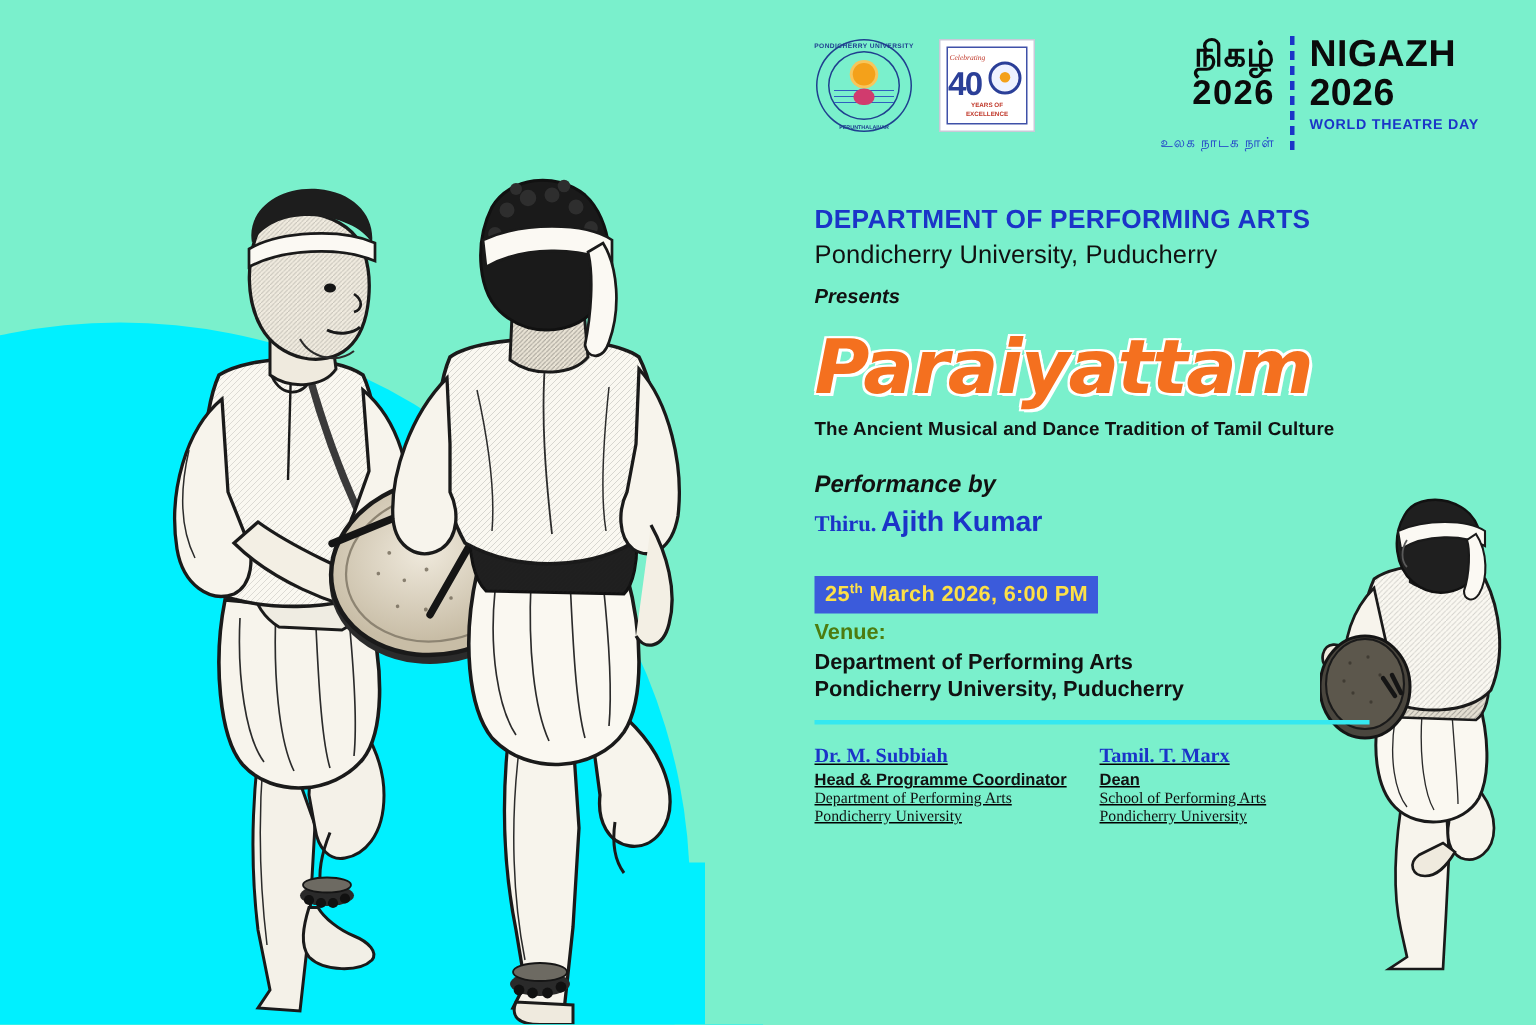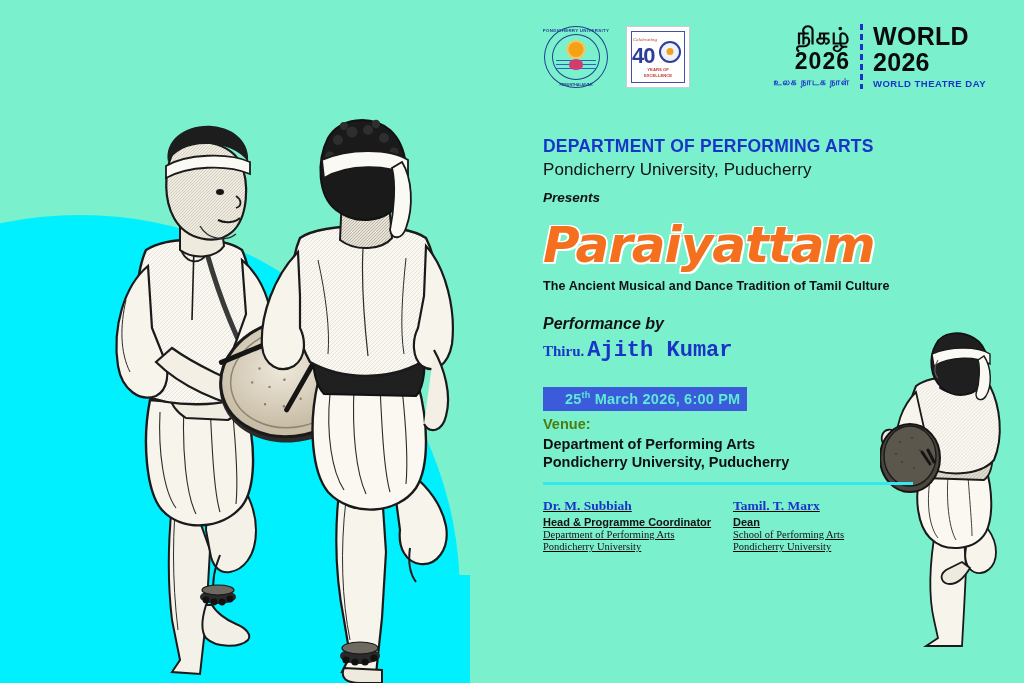--- a/index.html
+++ b/index.html
@@ -124,21 +124,21 @@
   .nigazh {
     position:absolute; right:38px; top:24px; display:flex; align-items:stretch;
   }
   .nigazh .ta-col { text-align:right; padding-right:10px; }
   .nigazh .divider {
     width:3px; background:repeating-linear-gradient(#1b34c8 0 6px, transparent 6px 10px);
   }
   .nigazh .en-col { padding-left:10px; text-align:left; }
   .ni-ta-1 { font-size:23px; font-weight:bold; color:#0b0b0b; line-height:25px; letter-spacing:.5px;}
   .ni-ta-2 { font-size:23px; font-weight:bold; color:#0b0b0b; line-height:25px; letter-spacing:1px;}
-  .ni-ta-3 { font-size:9px; font-weight:bold; color:#1b34c8; letter-spacing:.8px; margin-top:3px;}
+  .ni-ta-3 { font-size:9px; font-weight:normal; color:#1b34c8; letter-spacing:.8px; margin-top:16px;}
   .ni-en-1 { font-size:25px; font-weight:bold; color:#0b0b0b; line-height:25px; letter-spacing:.3px;}
   .ni-en-2 { font-size:25px; font-weight:bold; color:#0b0b0b; line-height:26px; letter-spacing:.3px;}
   .ni-en-3 { font-size:9.5px; font-weight:bold; color:#1b34c8; letter-spacing:.5px; margin-top:3px;}
   
   .content { position:absolute; left:543px; top:116px; width:430px; z-index:6;margin-top:20px;}
   .dept {
     font-size:17.5px; font-weight:bold; color:#1b34c8; letter-spacing:.2px;
   }
   .univ { font-size:17px; color:#111; margin-top:3px; letter-spacing:.1px;}
   .presents { font-size:13.5px; font-style:italic; font-weight:bold; color:#111; margin-top:10px;}
@@ -151,25 +151,25 @@
   .en-title {
     margin-top:14px; font-size:50px; font-weight:bold; font-style:italic;
     color:#f4701f; letter-spacing:-1px; line-height:52px;
     font-family:"DejaVu Sans", sans-serif;
     text-shadow:2px 2px 0 #fff, -1.5px -1.5px 0 #fff, 1.5px -1.5px 0 #fff, -1.5px 1.5px 0 #fff;
   }
   .en-sub { font-size:12.5px; font-weight:bold; color:#111; margin-top:8px; letter-spacing:.1px;}
   .perf-by { margin-top:22px; font-size:16px; font-weight:bold; font-style:italic; color:#111;}
   .artist-line { margin-top:5px; }
   .thiru { font-size:15px; font-weight:bold; color:#1b34c8; font-family:"Liberation Serif", serif;}
-  .artist { font-size:22px; font-weight:bold; color:#1b34c8; font-family:Liberation Mono, monospace; margin-left:3px;}
+  .artist { font-size:19px; font-weight:bold; color:#1b34c8; font-family:Liberation Sans, sans-serif; margin-left:3px;}
   .troupe { font-size:16.5px; color:#111; margin-top:5px;}
   .date-chip {
-    display:inline-block; margin-top:24px; background:#3b5bdb; color:#5eead4;
-    font-size:14.5px; font-weight:bold; padding:3px 7px 4px 22px; letter-spacing:.2px;
+    display:inline-block; margin-top:24px; background:#3b5bdb; color:#fde047;
+    font-size:14.5px; font-weight:bold; padding:3px 7px 4px 7px; letter-spacing:.2px;
   }
   .date-chip sup { font-size:9px; }
   .venue-label { font-size:14.5px; font-weight:bold; color:#4d7c0f; margin-top:5px;}
   .venue-l1 { font-size:14.5px; font-weight:bold; color:#111; margin-top:4px;}
   .venue-l2 { font-size:14.5px; font-weight:bold; color:#111; margin-top:2px;}
   .rule { margin-top:12px; width:370px; height:3px; background:#35e8f0;}
   .credits { display:flex; margin-top:13px;text-decoration:underline; }
   .cred-col { width:190px; }
   .cred-name {
     font-size:13.5px; font-weight:bold; color:#1b34c8;
@@ -211,21 +211,21 @@
   </div>
 
   <div class="nigazh">
     <div class="ta-col">
       <div class="ni-ta-1">நிகழ்</div>
       <div class="ni-ta-2">2026</div>
       <div class="ni-ta-3">உலக நாடக நாள்</div>
     </div>
     <div class="divider"></div>
     <div class="en-col">
-      <div class="ni-en-1">WORLD</div>
+      <div class="ni-en-1">NIGAZH</div>
       <div class="ni-en-2">2026</div>
       <div class="ni-en-3">WORLD THEATRE DAY</div>
     </div>
   </div>
 
   <div class="fig" style="left:60px; top:100px;">
     <svg width="420" height="583" viewBox="0 0 420 583">
       <defs>
         <pattern id="hatch" width="4" height="4" patternUnits="userSpaceOnUse">
           <path d="M0,4 l4,-4" stroke="#3a3a3a" stroke-width="0.6" opacity="0.5"></path>

